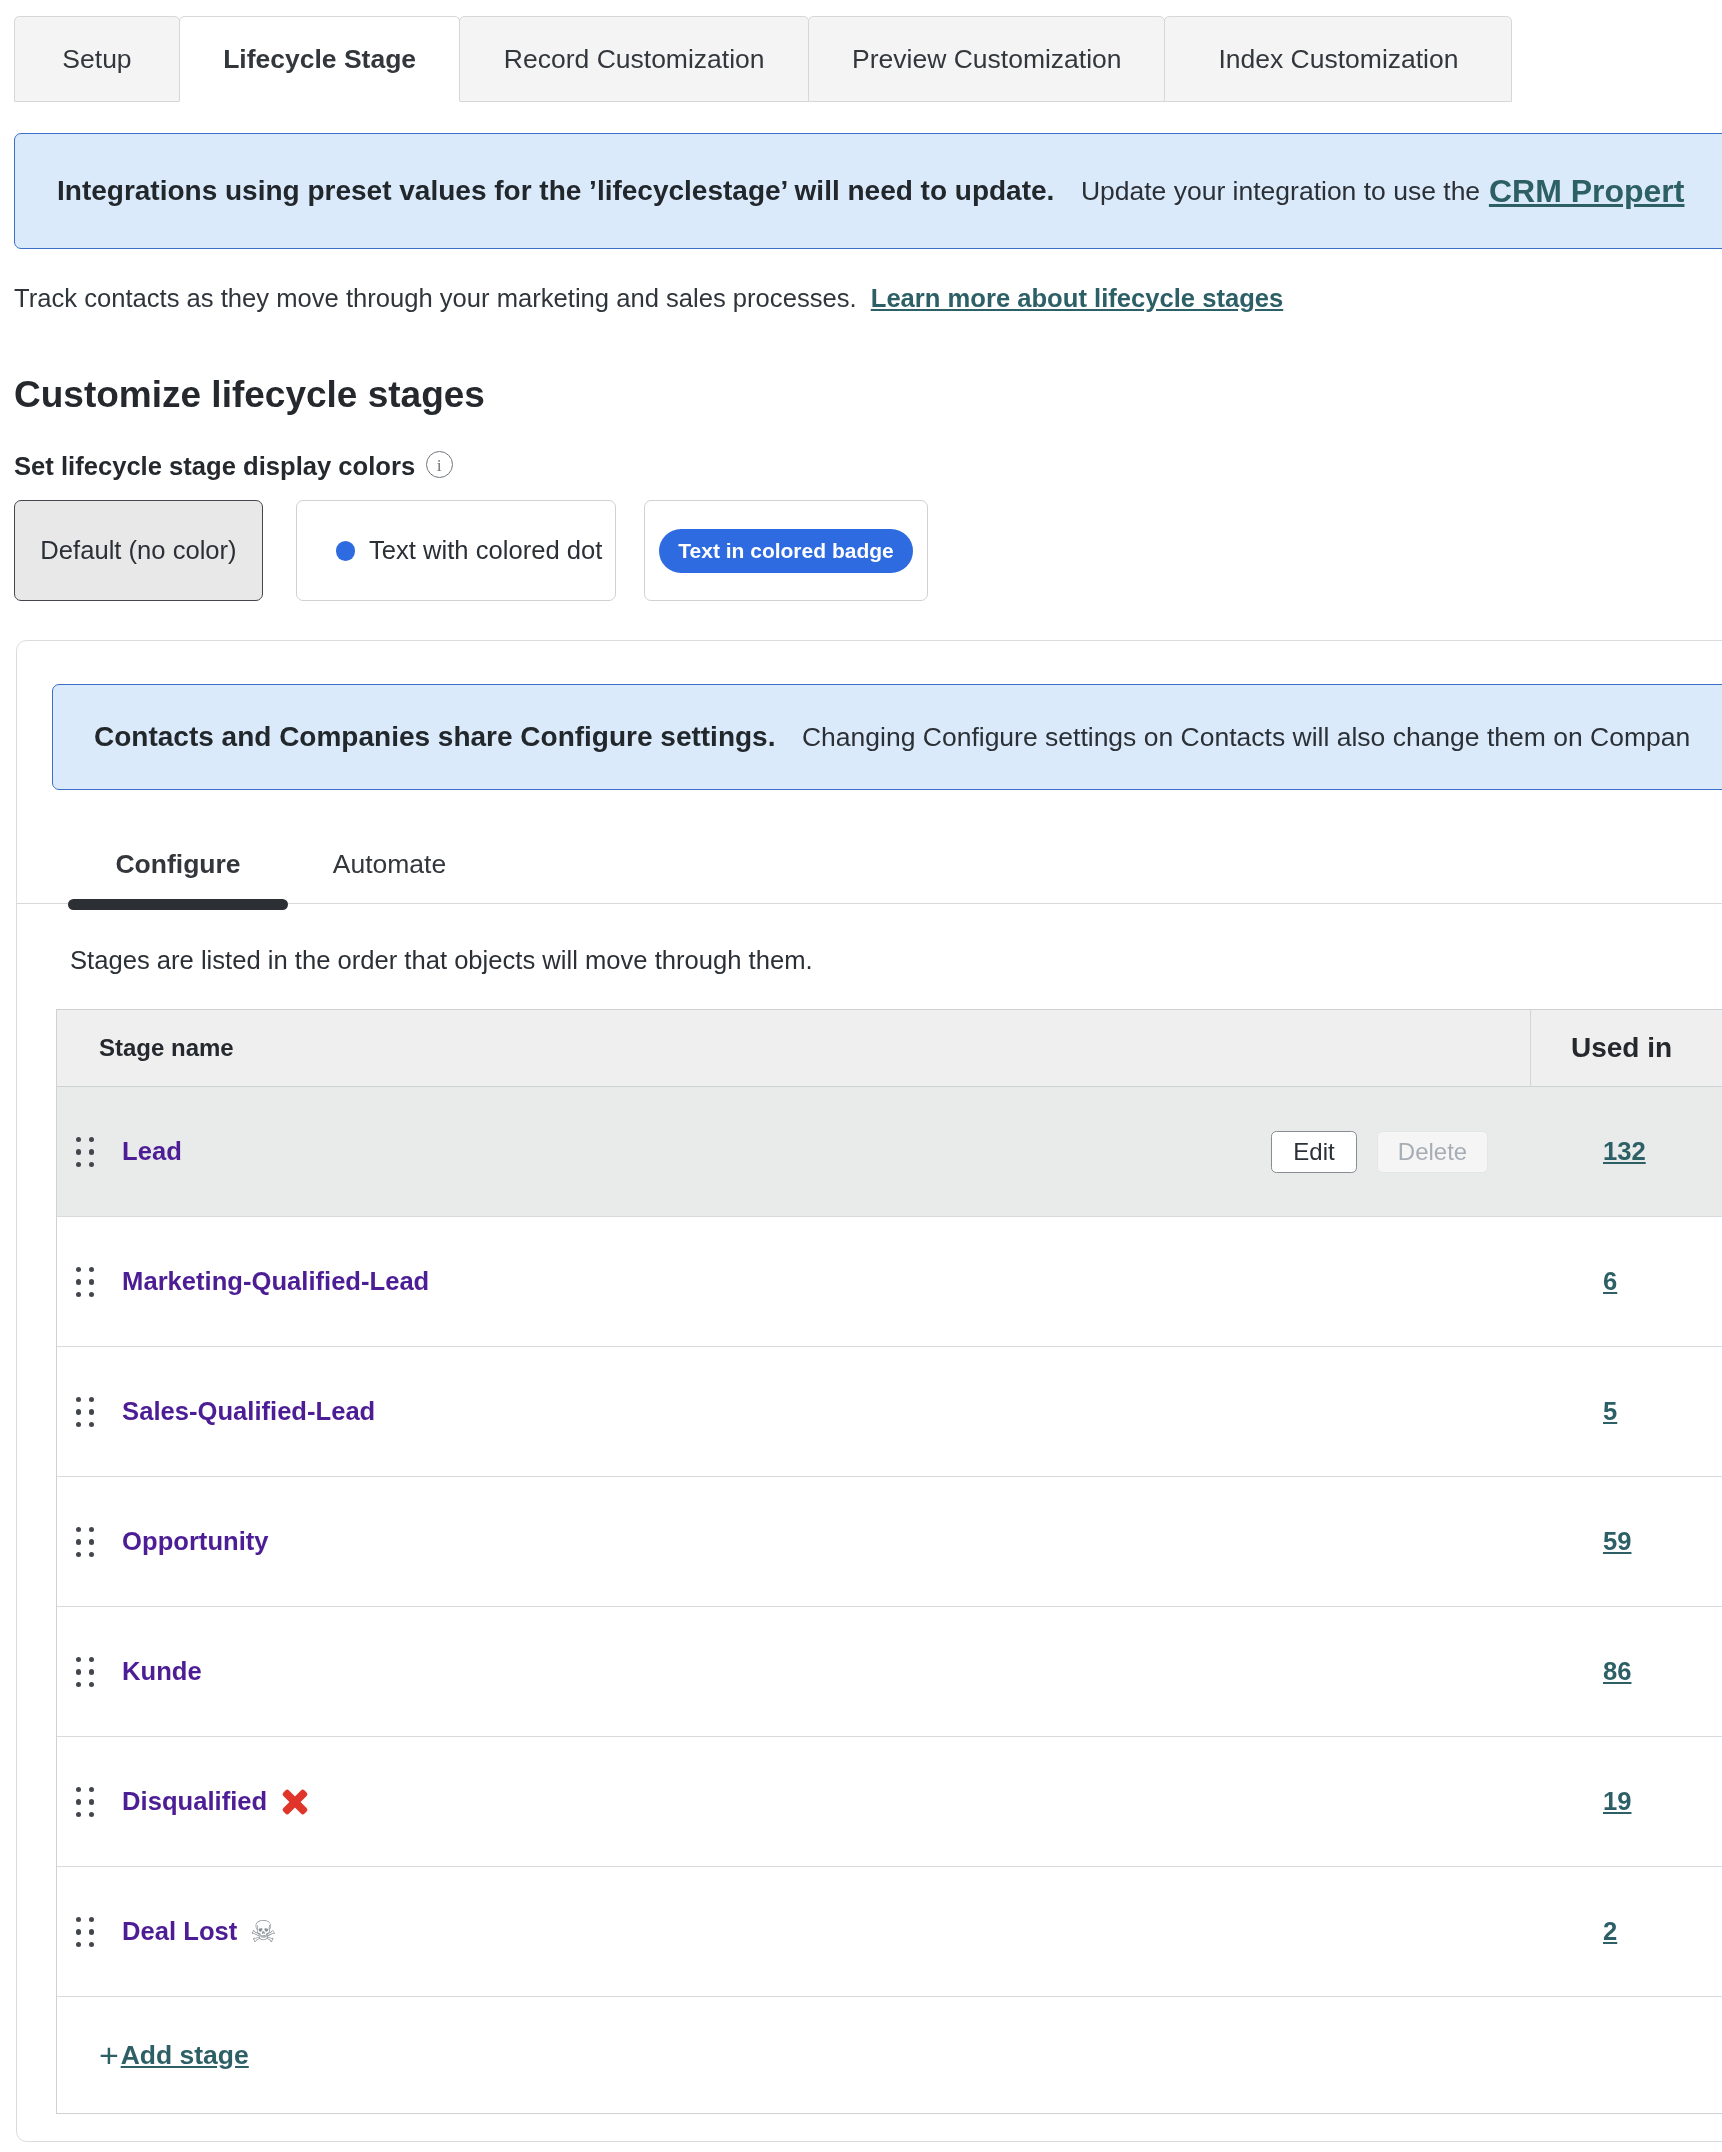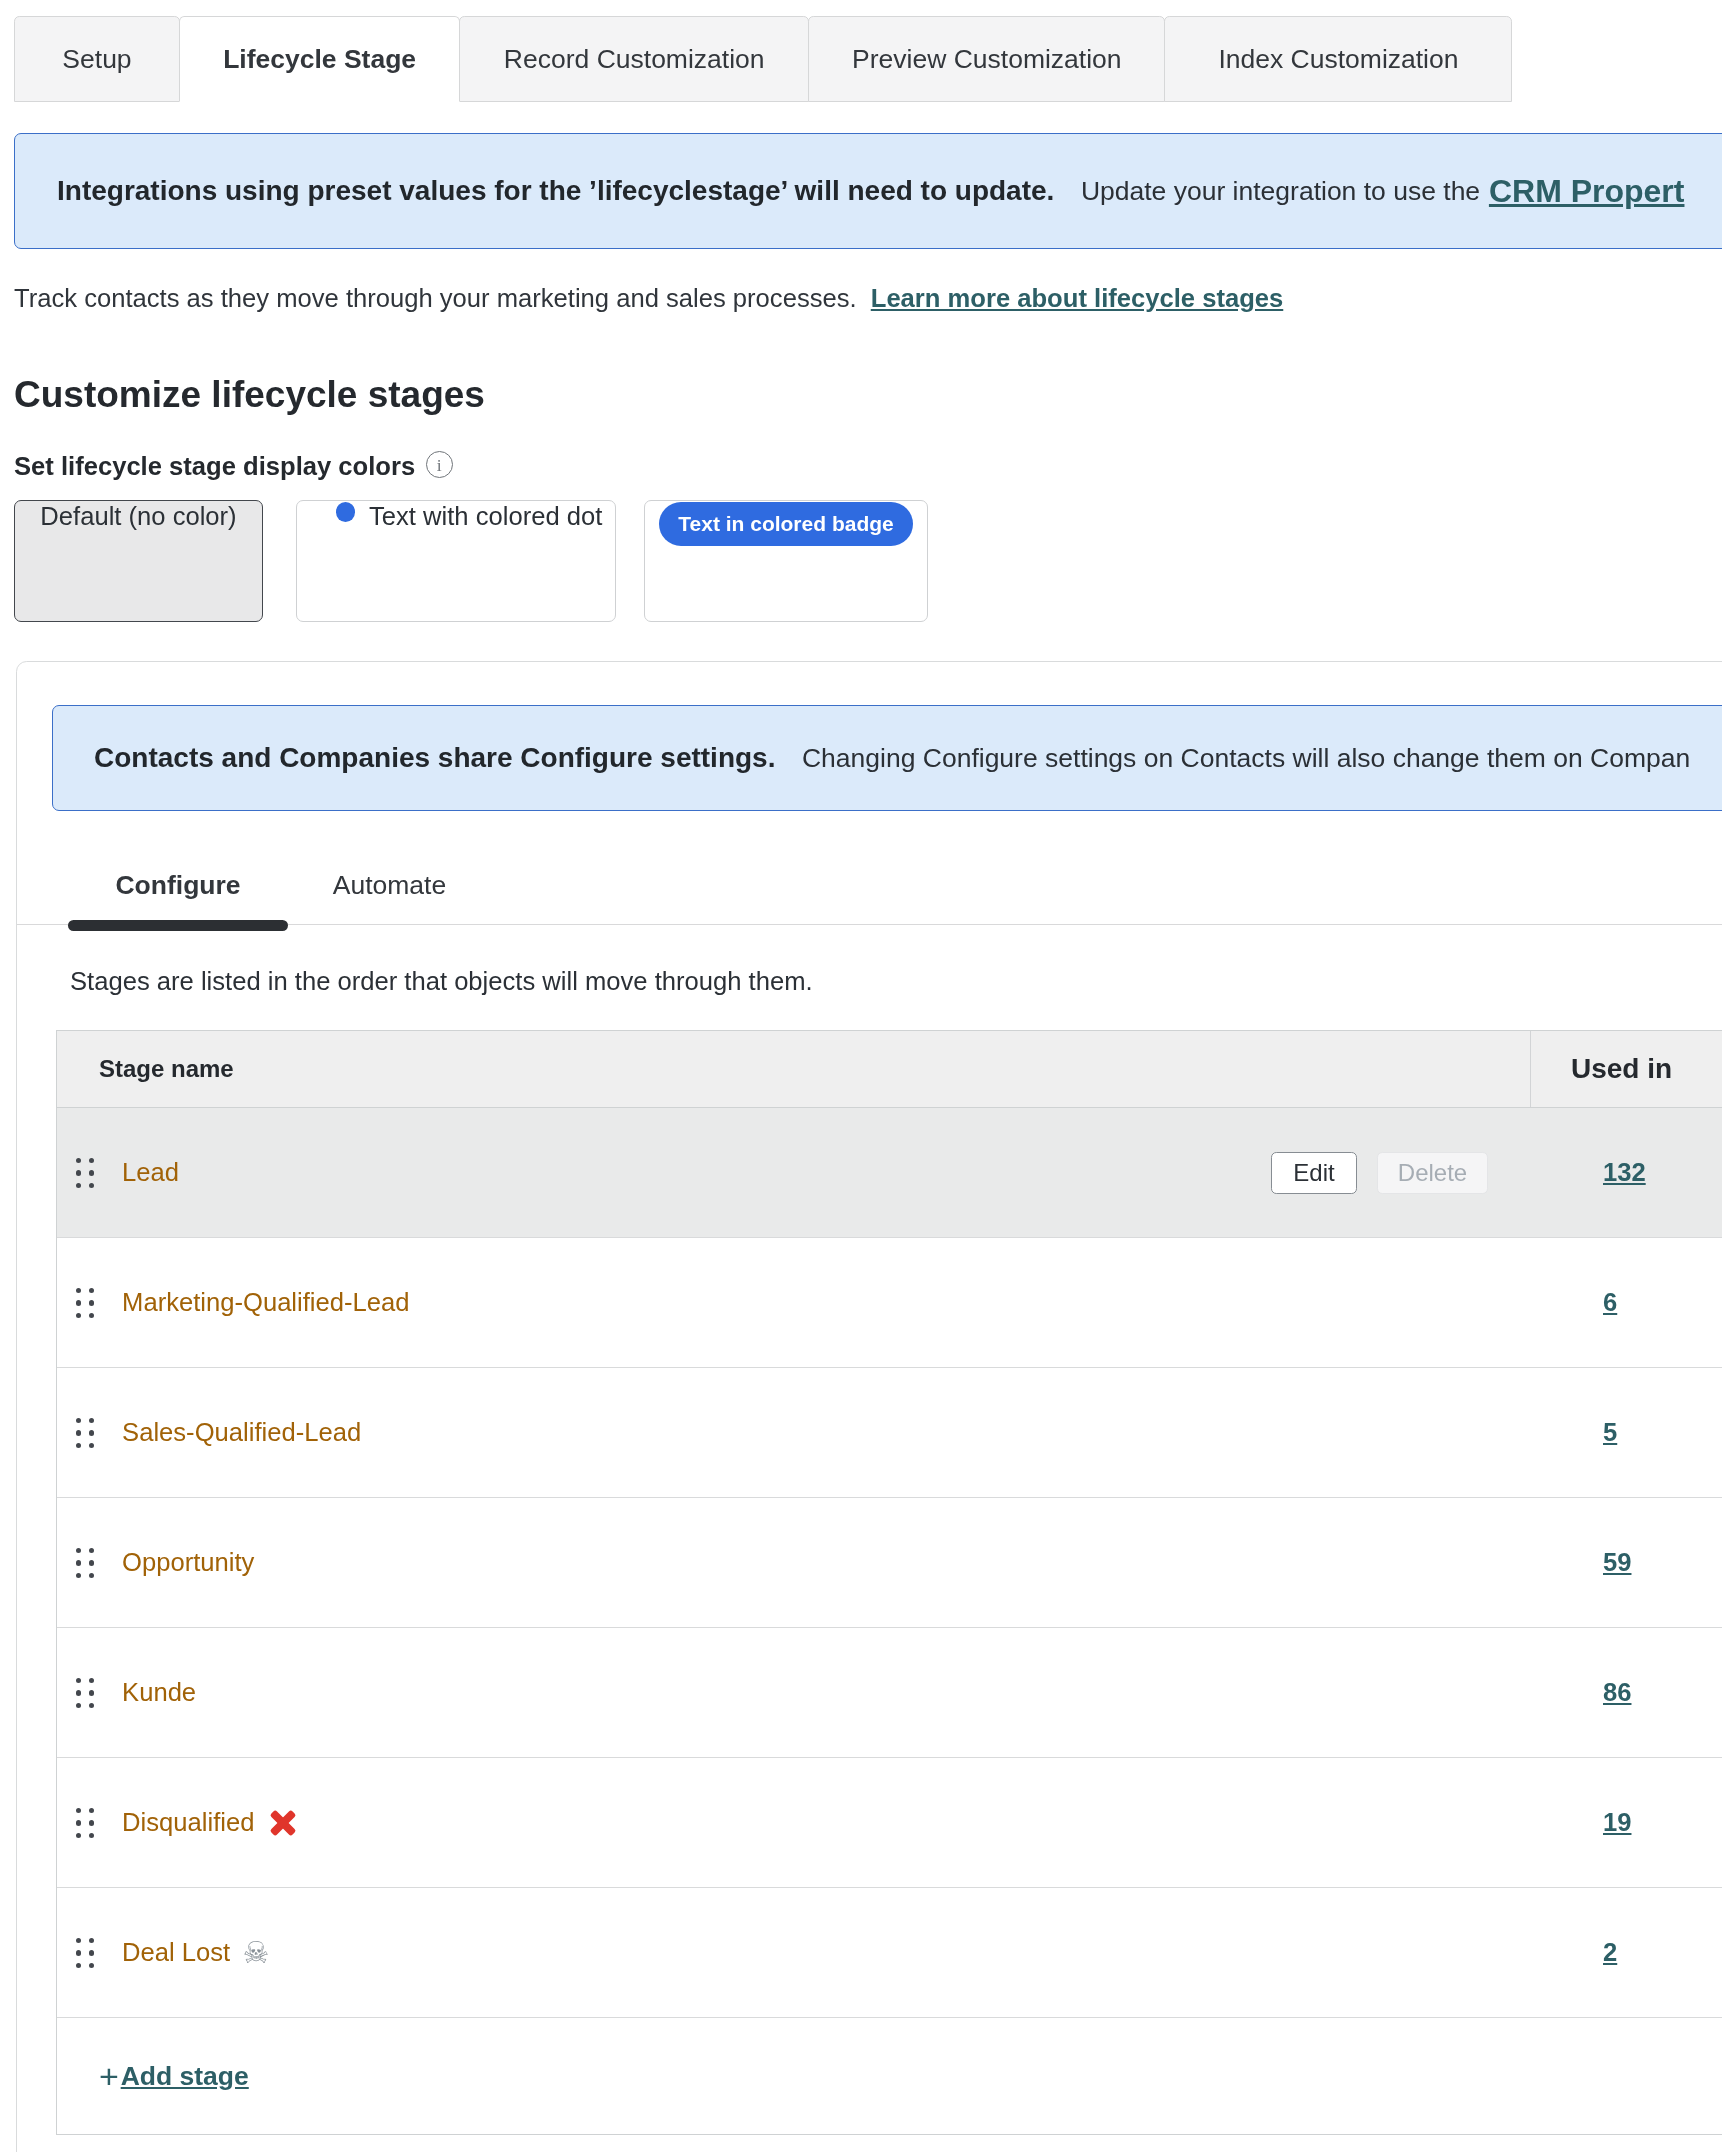--- a/index.html
+++ b/index.html
@@ -31,21 +31,21 @@
 
   
   h1{margin:58px 0 0 14px;font-size:37px;line-height:42px;color:#25292e;}
   .sub-label{margin:35px 0 0 14px;font-size:25.6px;line-height:30px;font-weight:bold;color:#25292e;
     display:flex;align-items:flex-start;}
   .info-ic{display:inline-flex;align-items:center;justify-content:center;width:27px;height:27px;
     border:1.8px solid #70757a;border-radius:50%;color:#70757a;font-size:17.6px;font-weight:400;
     margin-left:10.6px;font-family:"Liberation Serif",serif;cursor:pointer;}
 
   .options{display:flex;margin:19.4px 0 0 14px;}
-  .opt{height:122px;display:flex;align-items:flex-start;justify-content:center;
+  .opt{height:101px;display:flex;align-items:center;justify-content:center;
     background:#fff;border:1.8px solid #cfd1d3;border-radius:7px;font-size:25.6px;color:#2b3036;
     cursor:pointer;flex:none;}
   .opt.selected{background:#e8e8e9;border-color:#43474d;}
   .opt.o1{width:249px;}
   .opt.o2{width:320px;margin-left:33px;padding-left:32px;}
   .opt.o3{width:284px;margin-left:28px;}
   .dot{width:19.4px;height:19.4px;border-radius:50%;background:#2f6be0;margin-right:14px;flex:none;}
   .badge{background:#2f6be0;color:#fff;font-weight:bold;font-size:21px;
     padding:9.7px 19.4px;border-radius:881px;white-space:nowrap;}
 
@@ -71,21 +71,21 @@
   .thead .col1{margin-left:42px;font-size:24px;font-weight:bold;color:#25292e;}
   .col-div{position:absolute;left:1473px;top:0;bottom:0;width:0.9px;background:#d2d4d6;}
   .thead .col2{position:absolute;left:1514px;font-size:28px;font-weight:bold;color:#25292e;}
 
   .trow{position:relative;height:130px;border-bottom:0.9px solid #d9dadb;display:flex;align-items:center;
     background:#fff;}
   .trow.selected{background:#e9eaea;}
   .drag{display:grid;grid-template-columns:5.3px 5.3px;grid-auto-rows:5.3px;gap:7px 8px;
     margin-left:18.5px;cursor:grab;flex:none;}
   .drag i{width:5.3px;height:5.3px;border-radius:50%;background:#43474d;}
-  .stage-name{margin-left:28px;font-size:25.6px;font-weight:normal;color:#a16207;}
+  .stage-name{margin-left:28px;font-size:25.6px;font-weight:bold;color:#4c1d95;}
   .used-link{position:absolute;left:1546px;font-size:25.6px;font-weight:bold;color:#2d5f66;
     text-decoration:underline;cursor:pointer;}
   .btn-edit{position:absolute;left:1214px;top:50%;transform:translateY(-50%);width:86px;height:42px;
     background:#fff;border:1.8px solid #878d93;border-radius:5.3px;font-size:24px;color:#2b3036;
     font-family:inherit;cursor:pointer;}
   .btn-delete{position:absolute;left:1320px;top:50%;transform:translateY(-50%);width:111px;height:42px;
     background:#f5f5f6;border:0.9px solid #e4e5e7;border-radius:5.3px;font-size:24px;color:#a6adb4;
     font-family:inherit;cursor:pointer;}
 
   .cross-mark{position:relative;width:28px;height:28px;display:inline-block;margin-left:14px;flex:none;}

